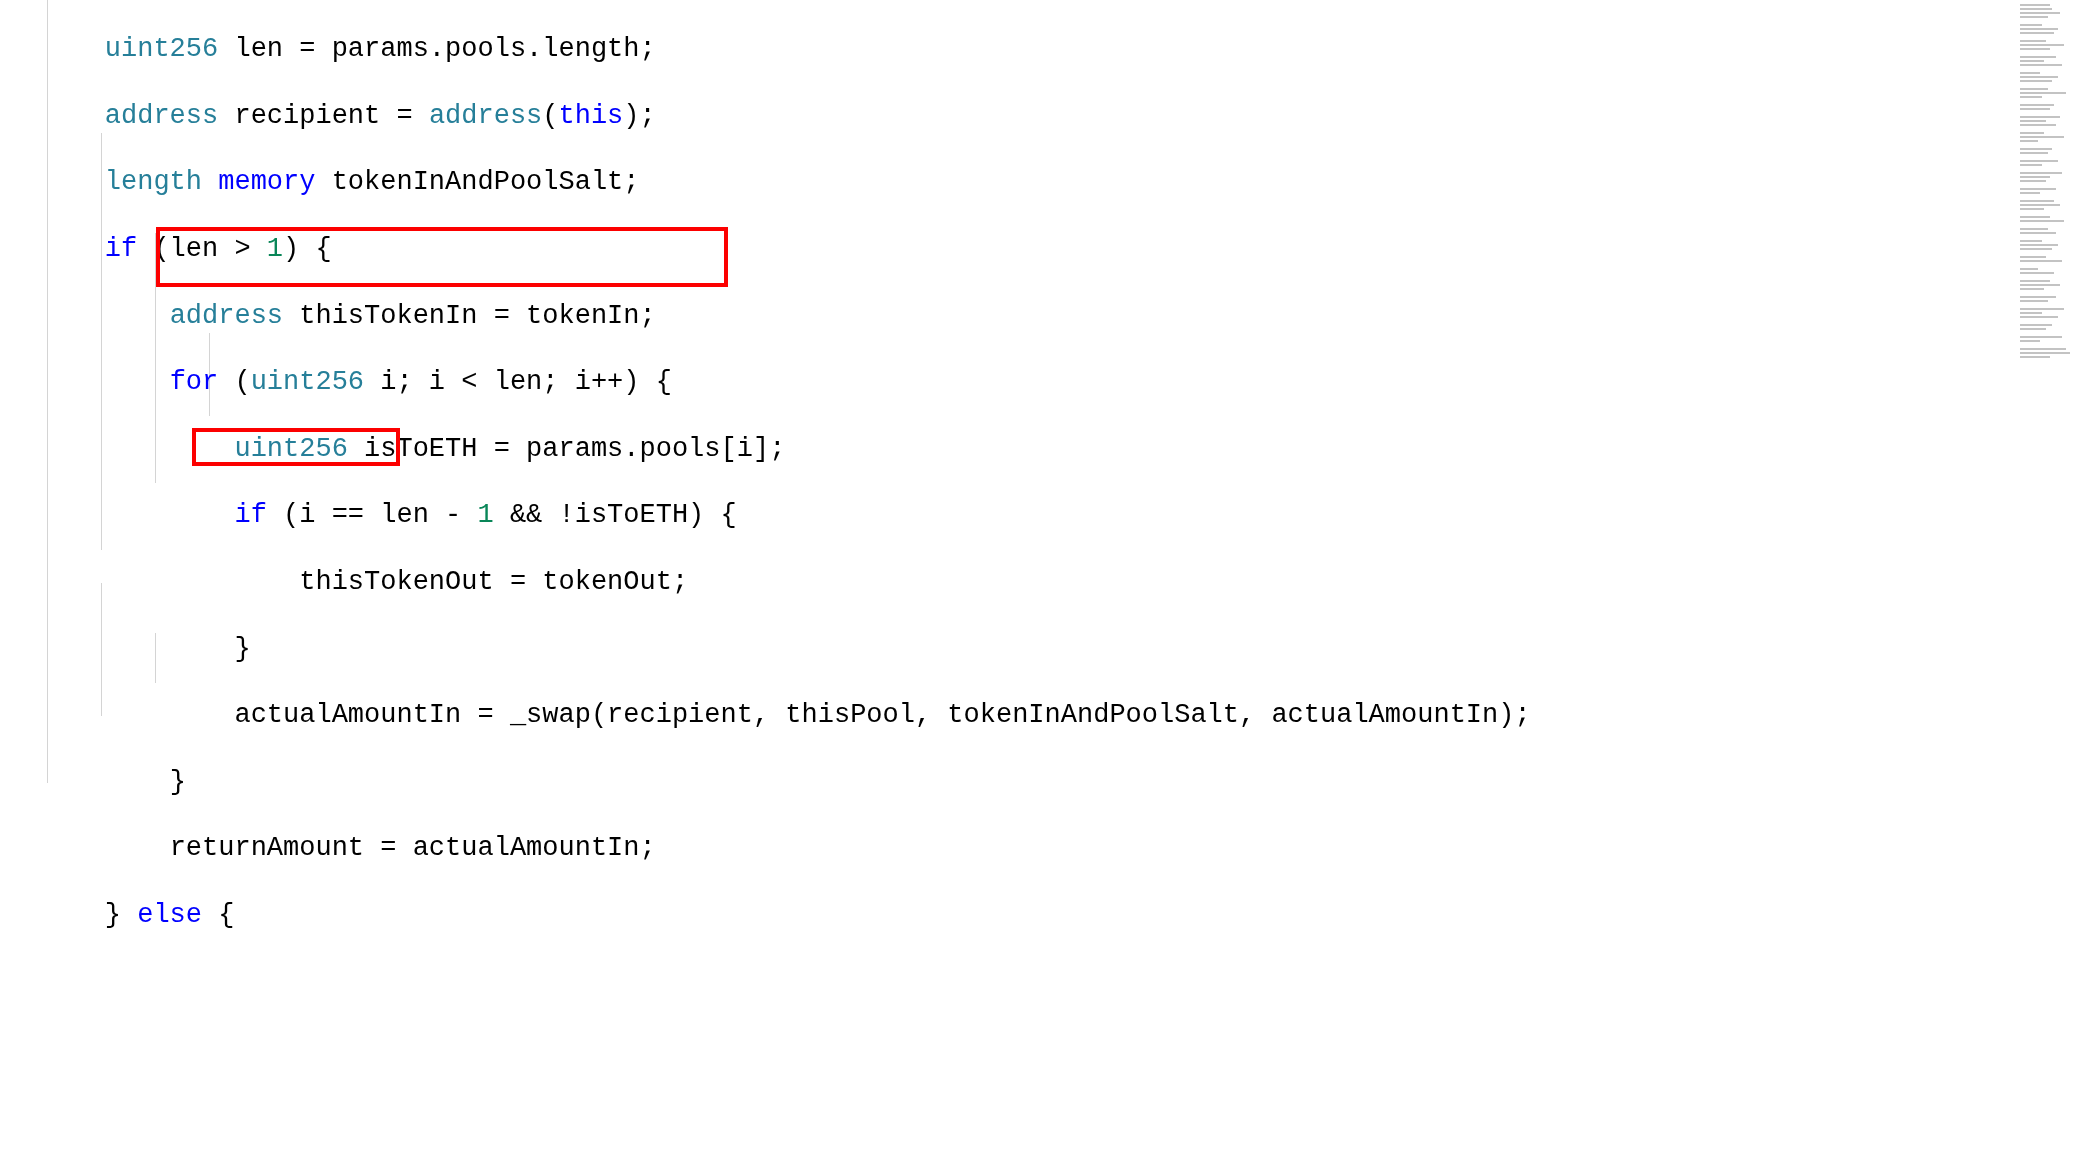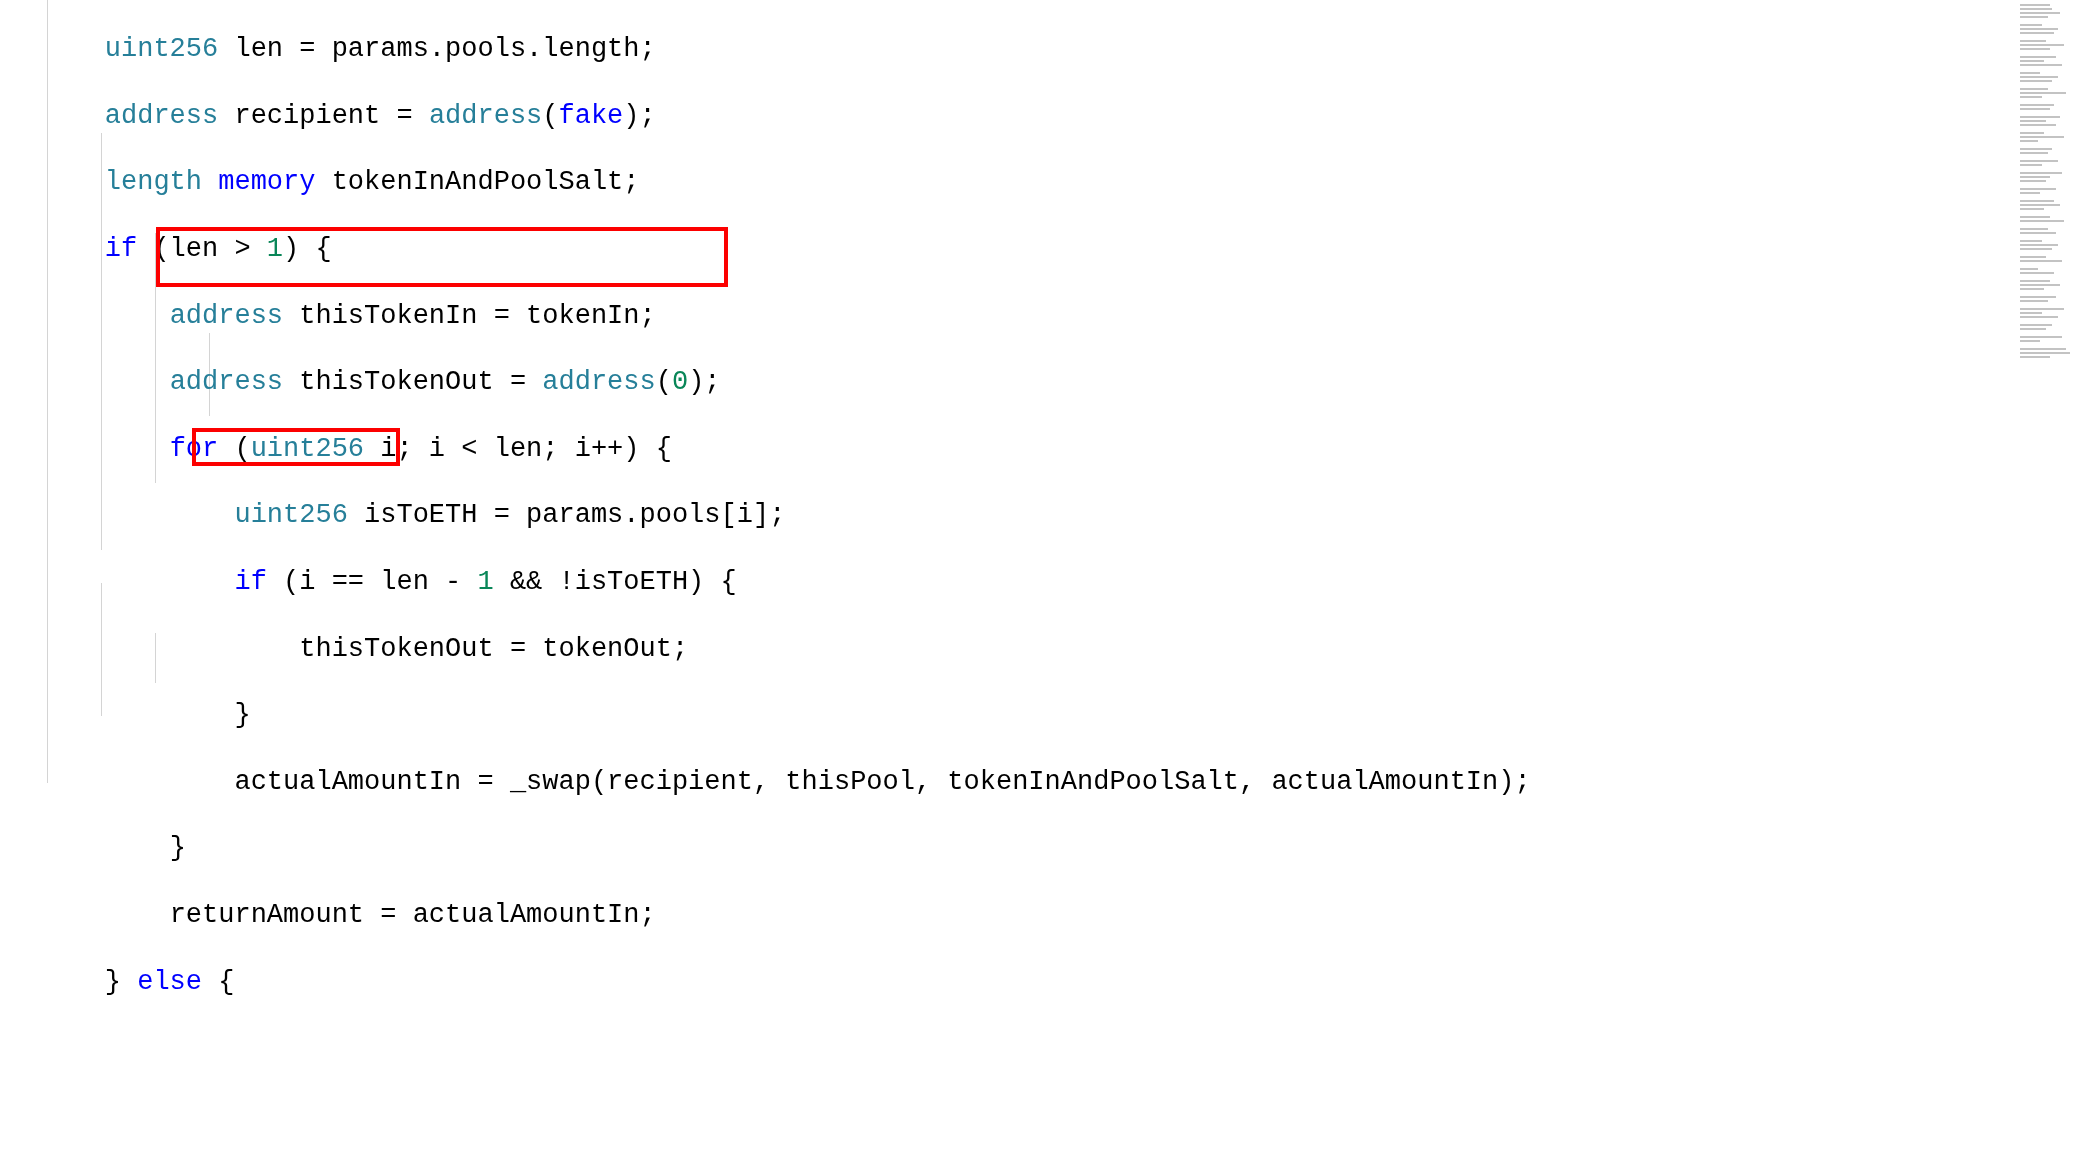--- a/index.html
+++ b/index.html
@@ -26,25 +26,24 @@
 
   <div class="bar v1" style="top:0;height:783px"></div>
   <div class="bar v2" style="top:133px;height:417px"></div>
   <div class="bar v2" style="top:583px;height:133px"></div>
   <div class="bar v3" style="top:233px;height:250px"></div>
   <div class="bar v3" style="top:633px;height:50px"></div>
   <div class="bar v4" style="top:333px;height:83px"></div>
 
   <div class="code">
 <span class="ln">    <span class="type">uint256</span><span> len = params.pools.length;</span></span>
-<span class="ln">    <span class="type">address</span><span> recipient = </span><span class="type">address</span><span>(</span><span class="kw">fake</span><span>);</span></span>
+<span class="ln">    <span class="type">address</span><span> recipient = </span><span class="type">address</span><span>(</span><span class="kw">this</span><span>);</span></span>
 <span class="ln">    <span class="type">length</span><span> </span><span class="kw">memory</span><span> tokenInAndPoolSalt;</span></span>
 <span class="ln">    <span class="kw">if</span><span> (len &gt; </span><span class="num">1</span><span>) {</span></span>
 <span class="ln">        <span class="type">address</span><span> thisTokenIn = tokenIn;</span></span>
-<span class="ln">        <span class="type">address</span><span> thisTokenOut = </span><span class="type">address</span><span>(</span><span class="num">0</span><span>);</span></span>
 <span class="ln">        <span class="kw">for</span><span> (</span><span class="type">uint256</span><span> i; i &lt; len; i++) {</span></span>
 <span class="ln">            <span class="type">uint256</span><span> isToETH = params.pools[i];</span></span>
 <span class="ln">            <span class="kw">if</span><span> (i == len - </span><span class="num">1</span><span> &amp;&amp; !isToETH) {</span></span>
 <span class="ln">                <span>thisTokenOut = tokenOut;</span></span>
 <span class="ln">            <span>}</span></span>
 <span class="ln">            <span>actualAmountIn = _swap(recipient, thisPool, tokenInAndPoolSalt, actualAmountIn);</span></span>
 <span class="ln">        <span>}</span></span>
 <span class="ln">        <span>returnAmount = actualAmountIn;</span></span>
 <span class="ln">    <span>} </span><span class="kw">else</span><span> {</span></span>
 <span class="ln">        </span>

